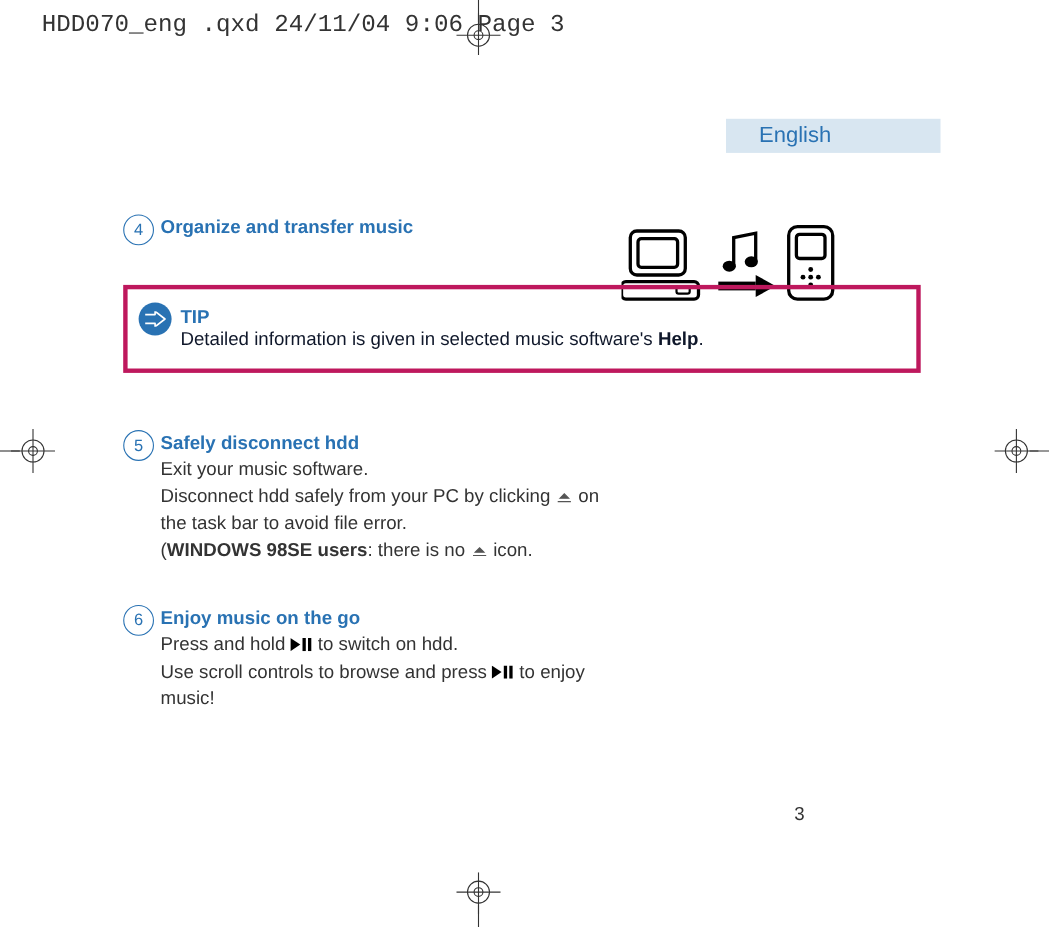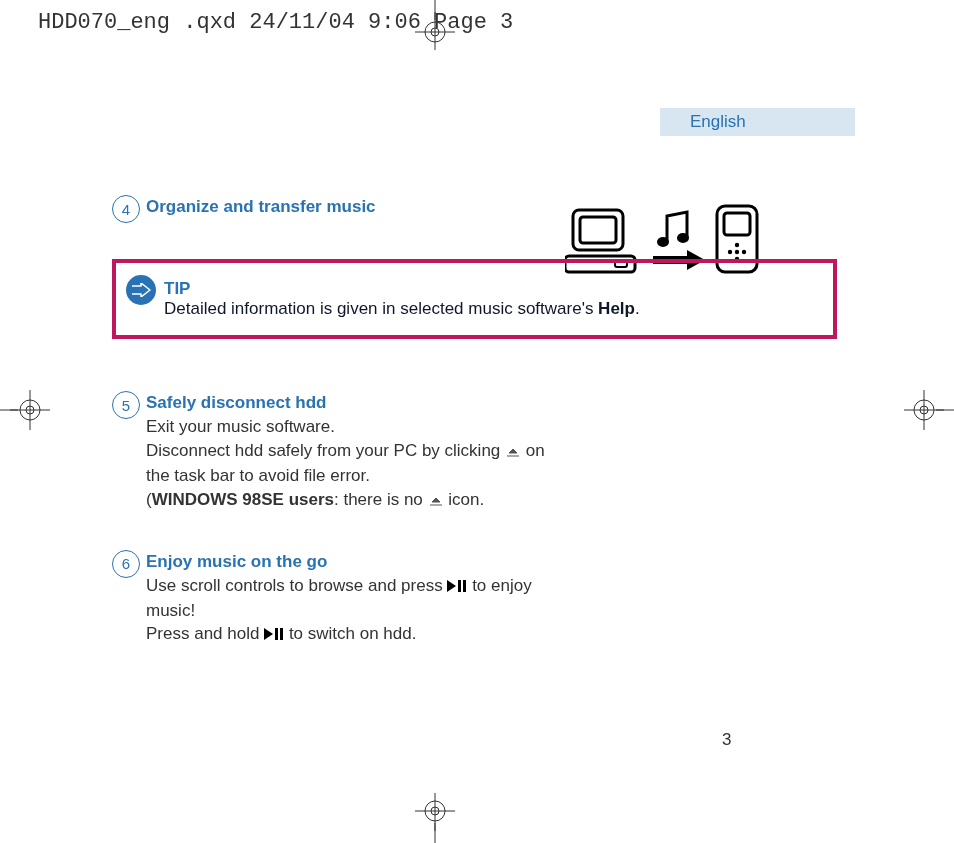--- a/index.html
+++ b/index.html
@@ -27,21 +27,21 @@
   }
   .reg-mark svg { display: block; }
 
   .language-tab {
     position: absolute;
     top: 108px;
     left: 660px;
     width: 165px;
     background: #d8e6f1;
     color: #2972b3;
-    font-size: 17px;
+    font-size: 20px;
     padding: 4px 0 4px 30px;
   }
 
   .content {
     position: absolute;
     left: 112px;
     top: 195px;
     width: 725px;
   }
 
@@ -249,40 +249,40 @@
       </div>
     </div>
   </div>
 
   <div class="step">
     <div class="step-num">6</div>
     <div class="step-body">
       <span class="step-title">Enjoy music on the go</span>
       <div class="step-text">
         <p>
+          <span>Press and hold </span>
+          <span class="play-pause">
+            <svg width="20" height="12" viewBox="0 0 20 12">
+                <polygon points="0,0 0,12 9,6" fill="#000"></polygon>
+                <rect x="11" y="0" width="3" height="12" fill="#000"></rect>
+                <rect x="16" y="0" width="3" height="12" fill="#000"></rect>
+              </svg>
+          </span>
+          <span> to switch on hdd.</span>
+        </p>
+        <p>
           <span>Use scroll controls to browse and press </span>
           <span class="play-pause">
             <svg width="20" height="12" viewBox="0 0 20 12">
                 <polygon points="0,0 0,12 9,6" fill="#000"></polygon>
                 <rect x="11" y="0" width="3" height="12" fill="#000"></rect>
                 <rect x="16" y="0" width="3" height="12" fill="#000"></rect>
               </svg>
           </span>
           <span> to enjoy music!</span>
         </p>
-        <p>
-          <span>Press and hold </span>
-          <span class="play-pause">
-            <svg width="20" height="12" viewBox="0 0 20 12">
-                <polygon points="0,0 0,12 9,6" fill="#000"></polygon>
-                <rect x="11" y="0" width="3" height="12" fill="#000"></rect>
-                <rect x="16" y="0" width="3" height="12" fill="#000"></rect>
-              </svg>
-          </span>
-          <span> to switch on hdd.</span>
-        </p>
       </div>
     </div>
   </div>
 
 </div>
 
 <div class="page-number">3</div>
 
 </body></html>

